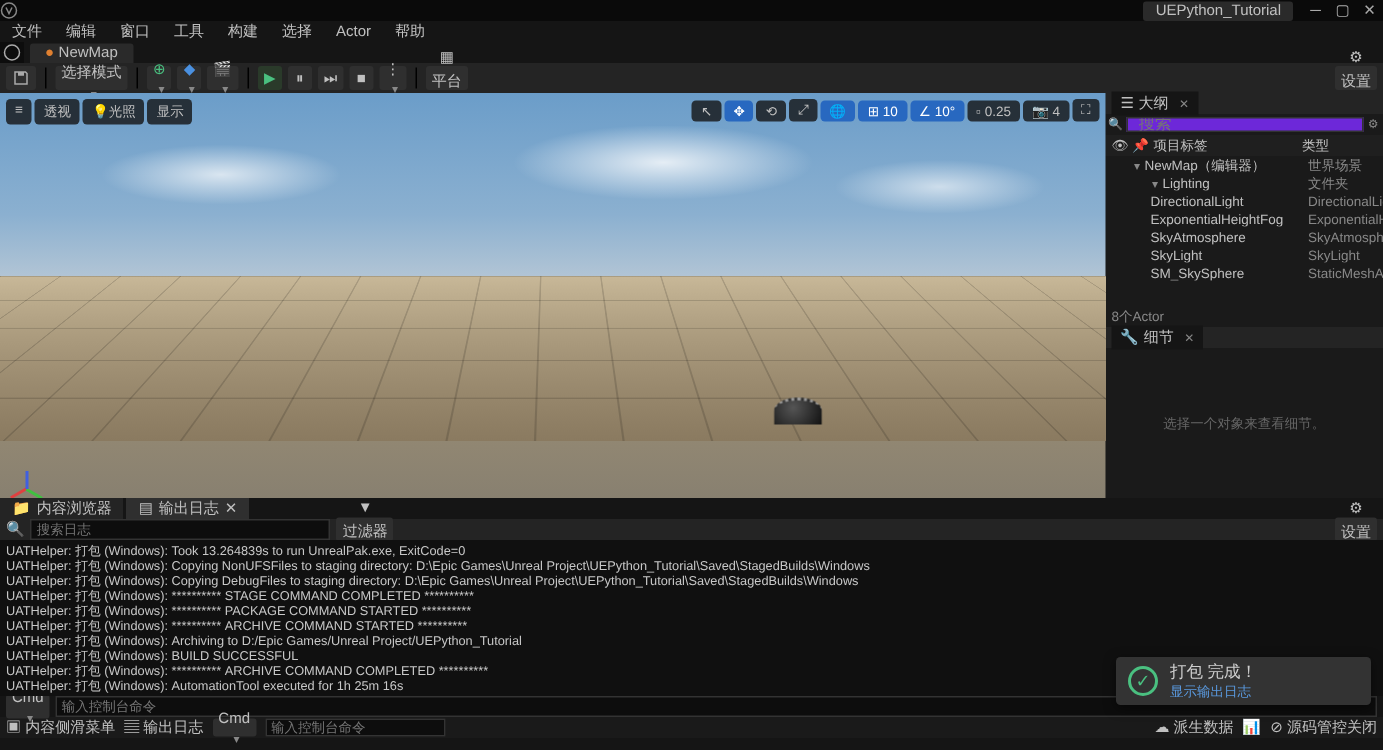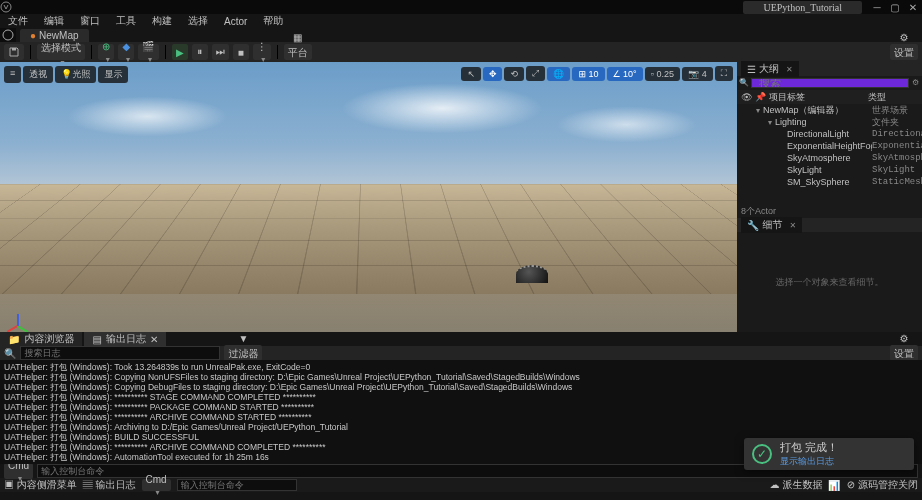--- a/index.html
+++ b/index.html
@@ -1,21 +1,21 @@
 <!DOCTYPE html>
 <html><head>
 <meta charset="utf-8">
 <style>
 * { margin:0; padding:0; box-sizing:border-box; font-family:"Segoe UI",Arial,sans-serif; }
 body { width:922px; height:500px; background:#151515; color:#c0c0c0; font-size:10px; overflow:hidden; position:relative; }
 .titlebar { height:14px; background:#0a0a0a; display:flex; align-items:center; }
 .menubar { height:14px; background:#151515; display:flex; align-items:center; }
 .menubar .menu-item { padding:0 8px; cursor:pointer; color:#c0c0c0; }
 .titlebar .right { margin-left:auto; display:flex; align-items:center; }
-.titlebar .project { background:#2a2a2a; padding:1px 20px; border-radius:2px; margin-right:6px;font-family:Liberation Serif, serif; }
+.titlebar .project { background:#2a2a2a; padding:1px 8px; border-radius:2px; margin-right:6px; }
 .win-btn { width:18px; height:14px; display:flex; align-items:center; justify-content:center; cursor:pointer; color:#aaa;}
 .tabbar { height:14px; background:#151515; display:flex; align-items:center; }
 .tabbar .logo { width:16px; height:14px; display:flex; align-items:center; justify-content:center; background:#0d0d0d; }
 .tabbar .tab { background:#2a2a2a; padding:1px 10px; margin-left:4px; border-radius:2px 2px 0 0; }
 .toolbar { height:20px; background:#242424; display:flex; align-items:center; padding:0 4px; gap:4px; }
 .tb-btn { height:16px; min-width:16px; background:#2f2f2f; border-radius:2px; display:flex; align-items:center; justify-content:center; padding:0 4px; cursor:pointer; gap:3px;flex-direction:column;}
 .tb-sep { width:1px; height:14px; background:#000; margin:0 2px;}
 .dropdown-arrow::after{content:"▾"; font-size:8px; margin-left:3px; color:#888;}
 .spacer { flex:1; }
 .main { display:flex; height:270px; }
@@ -42,23 +42,23 @@
 .right-panel { width:185px; background:#1a1a1a; display:flex; flex-direction:column; }
 .panel-tab { height:14px; background:#242424; display:flex; align-items:center; padding:0 4px; gap:4px;}
 .panel-tab .tab{ background:#151515; padding:1px 6px; display:flex; gap:3px; align-items:center;}
 .panel-tab .close{ margin-left:4px; font-size:8px; color:#888;}
 .panel-search { height:14px; display:flex; padding:2px; gap:2px;}
 .panel-search input { flex:1; background:#6d28d9; border:1px solid #333; color:#aaa; font-size:11px; padding:0 7px;}
 .panel-header { height:14px; display:flex; padding:0 4px; align-items:center; gap:4px; background:#1f1f1f; font-size:9px;}
 .outliner-body { flex:1; overflow:auto; font-size:9px;}
 .tree-row { display:flex; align-items:center; height:12px; padding-left:4px; cursor:pointer;}
 .tree-row .label{ flex:1; overflow:hidden; white-space:nowrap;}
-.tree-row .type { width:50px; color:#888; overflow:hidden; white-space:nowrap;font-family:Liberation Mono, monospace;}
+.tree-row .type { width:50px; color:#888; overflow:hidden; white-space:nowrap;}
 .tree-icon { width:10px; display:inline-block; text-align:center; color:#888; font-size:8px;}
-.indent-1{padding-left:16px;} .indent-2{padding-left:28px;} .indent-3{padding-left:40px;align-items:center;}
+.indent-1{padding-left:16px;} .indent-2{padding-left:28px;} .indent-3{padding-left:20px;align-items:center;}
 .outliner-footer { height:14px; padding:0 4px; color:#888; font-size:9px; display:flex; align-items:center;}
 .details-body { flex:1; display:flex; align-items:center; justify-content:center; color:#666; font-size:9px;}
 .tabs-row { height:14px; background:#151515; display:flex; align-items:center;}
 .tabs-row .tab{ background:#242424; padding:1px 8px; margin-right:2px; display:flex; gap:4px; align-items:center;}
 .tabs-row .tab.active{ background:#2f2f2f;}
 .log-toolbar { height:14px; background:#242424; display:flex; align-items:center; padding:0 4px; gap:4px;}
 .log-toolbar input { background:#0d0d0d; border:1px solid #333; color:#aaa; font-size:9px; padding:1px 3px;}
 .log-body { height:104px; background:#101010; overflow:auto; padding:2px 4px; font-family:Consolas,monospace; font-size:8.5px; line-height:10px; color:#c8c8c8; position:relative;}
 .log-body .line{ white-space:pre;}
 .cmd-row { height:14px; background:#151515; display:flex; align-items:center; padding:0 4px; gap:4px;}

